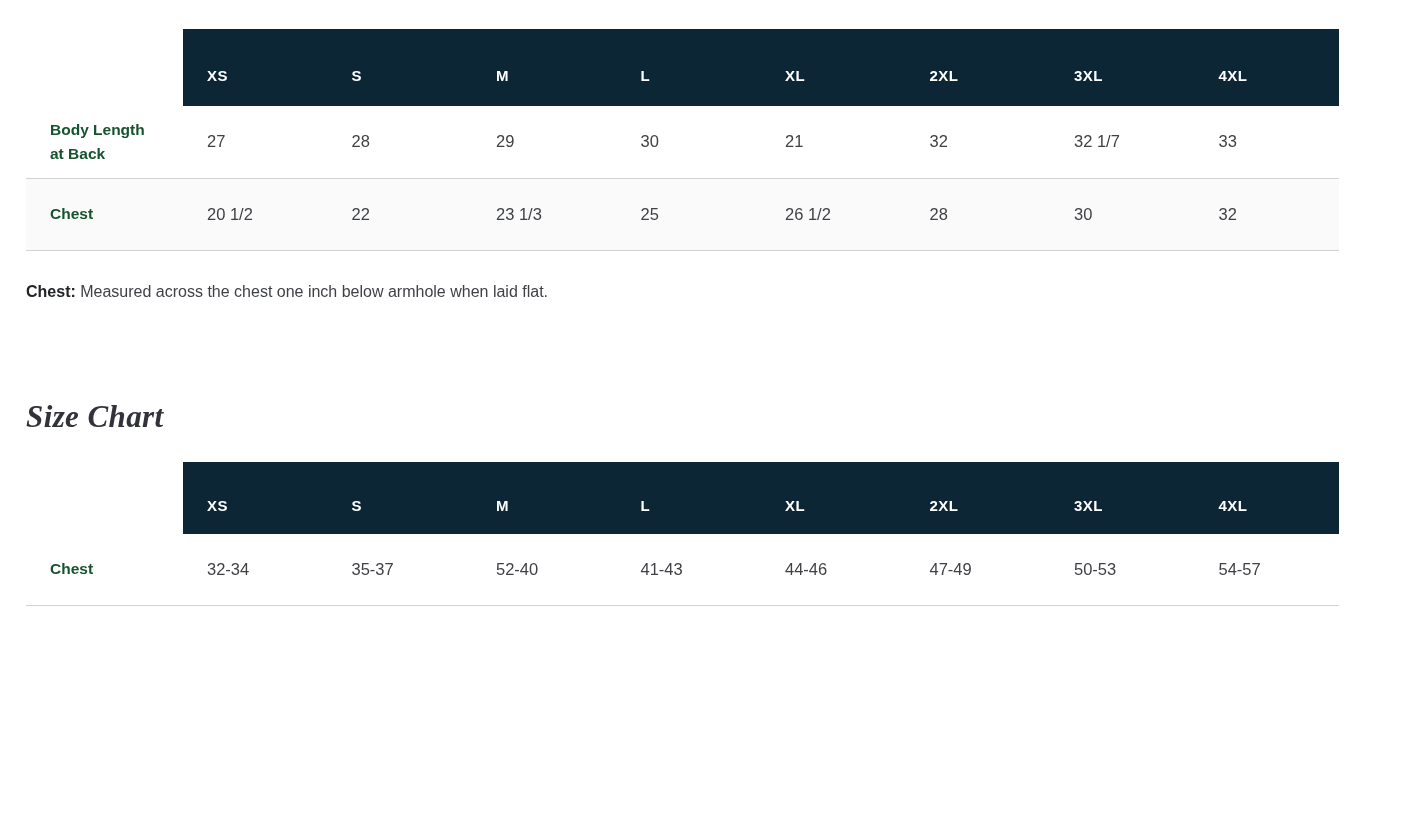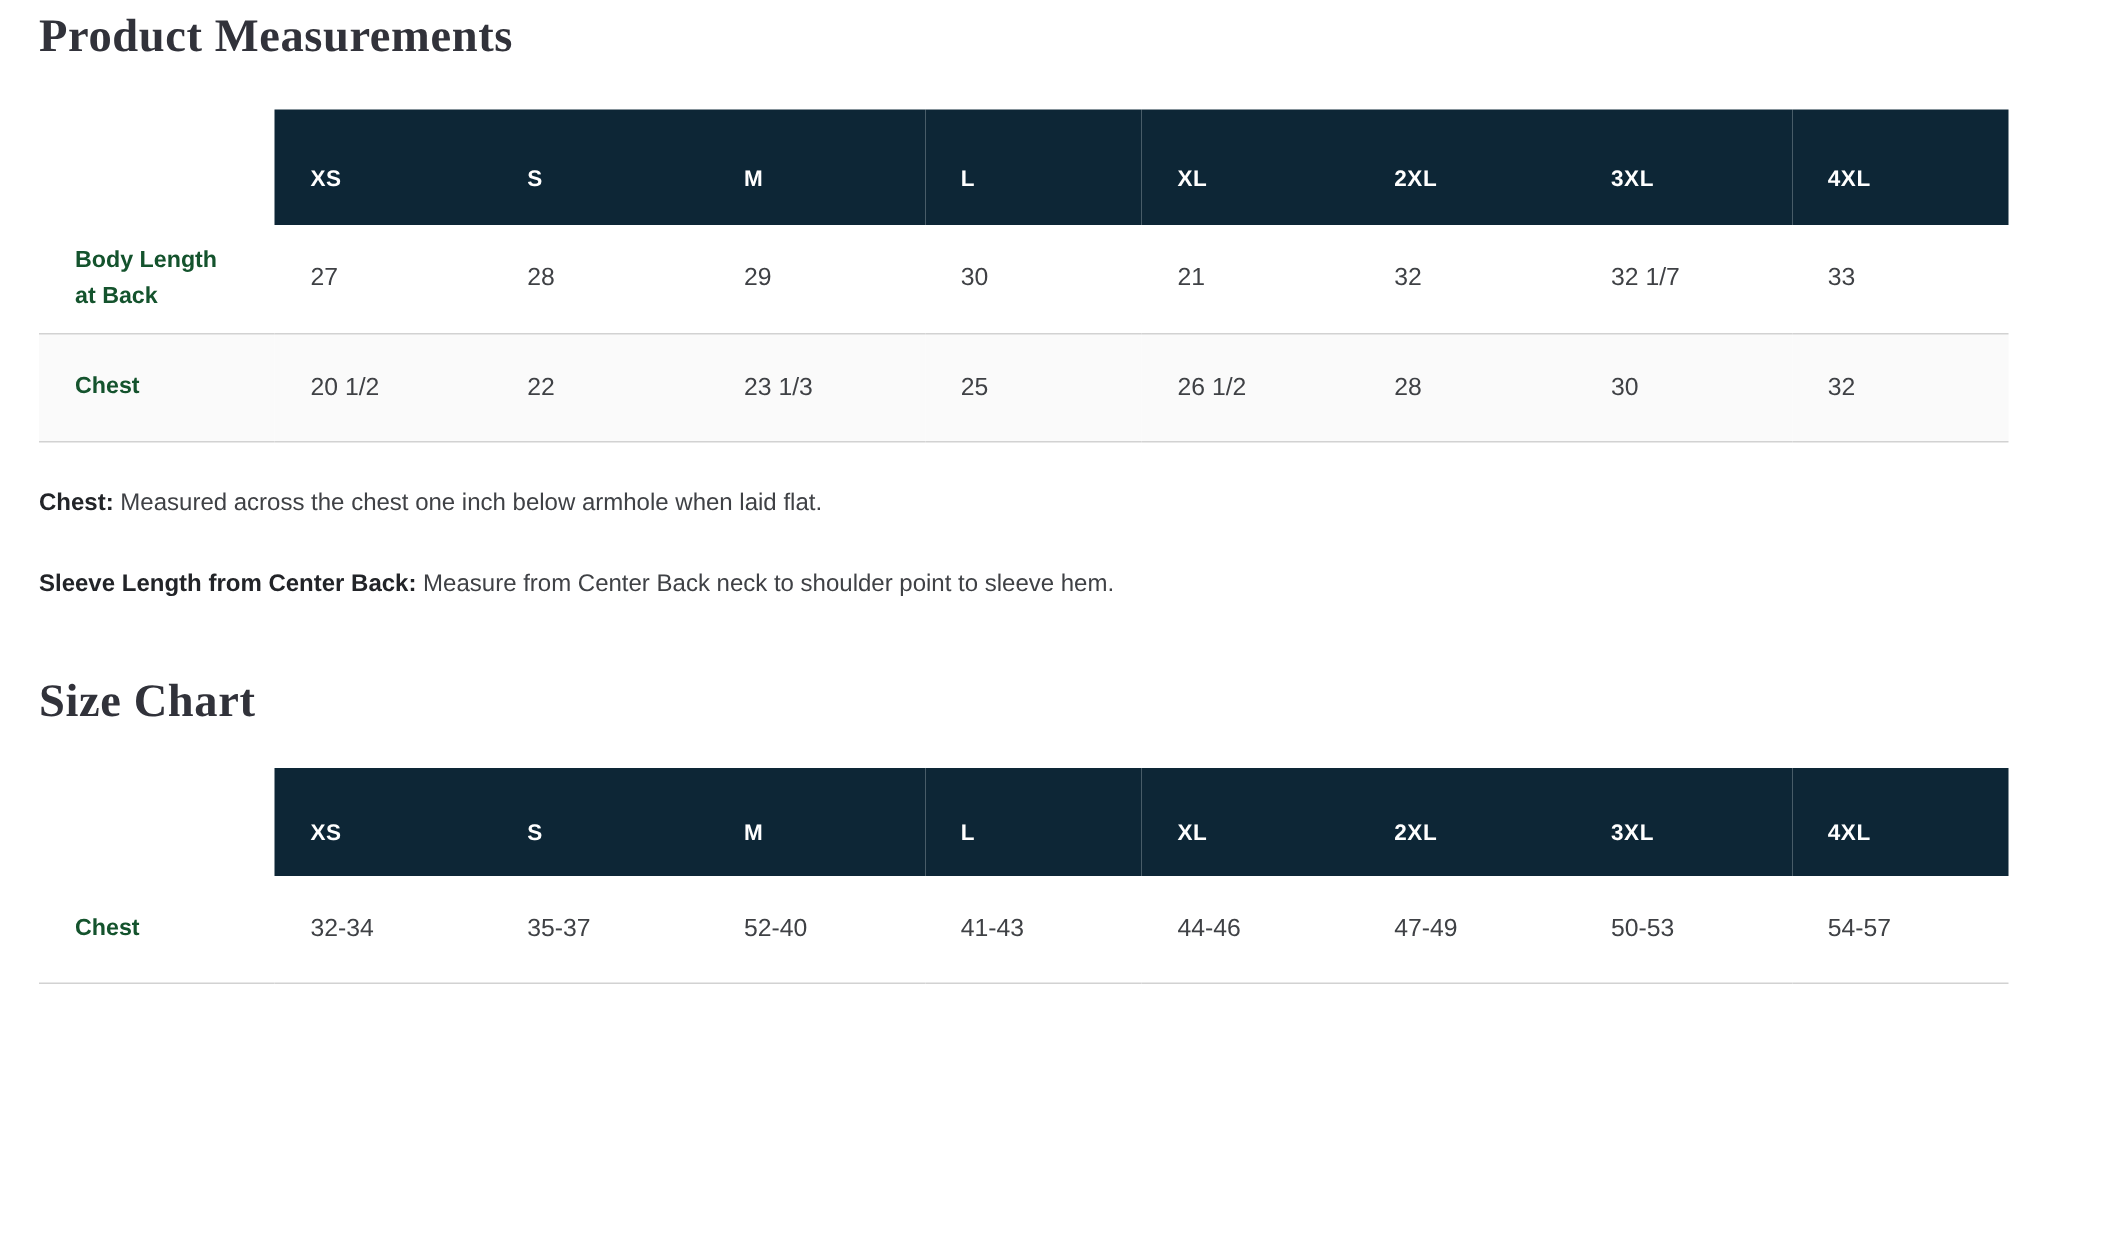--- a/index.html
+++ b/index.html
@@ -14,21 +14,21 @@
 
   h1, h2 {
     font-family: "Liberation Serif", "DejaVu Serif", serif;
     font-size: 31px;
     font-weight: 600;
     color: #31323a;
     margin: 0;
     line-height: 44px;
     letter-spacing: 0.4px;
   }
-  h2 { margin-top: 46px; }
+  h2 { margin-top: 94px; font-style: italic; }
 
   table.size-table {
     border-collapse: collapse;
     table-layout: fixed;
     width: 1313px;
     margin-top: 27px;
     color: #3f4145;
   }
   table.size-table.t2 { margin-top: 23px; }
   .size-table col.label-col { width: 157px; }
@@ -70,21 +70,20 @@
     width: 1313px;
   }
   .defs p { margin: 0 0 35px 0; line-height: 19px; }
   .defs strong { color: #222428; font-weight: 700; }
 </style>
 </head>
 <body>
 
 <div class="page">
 
-  <h1>Product Measurements</h1>
 
   <table class="size-table t1">
     <colgroup>
       <col class="label-col">
       <col>
         <col>
         <col>
         <col>
         <col>
         <col>
@@ -126,21 +125,20 @@
         <td>26 1/2</td>
         <td>28</td>
         <td>30</td>
         <td>32</td>
       </tr>
     </tbody>
   </table>
 
   <div class="defs">
     <p><strong>Chest:</strong> <span>Measured across the chest one inch below armhole when laid flat.</span></p>
-    <p><strong>Sleeve Length from Center Back:</strong> <span>Measure from Center Back neck to shoulder point to sleeve hem.</span></p>
   </div>
 
   <h2>Size Chart</h2>
 
   <table class="size-table t2">
     <colgroup>
       <col class="label-col">
       <col>
         <col>
         <col>

